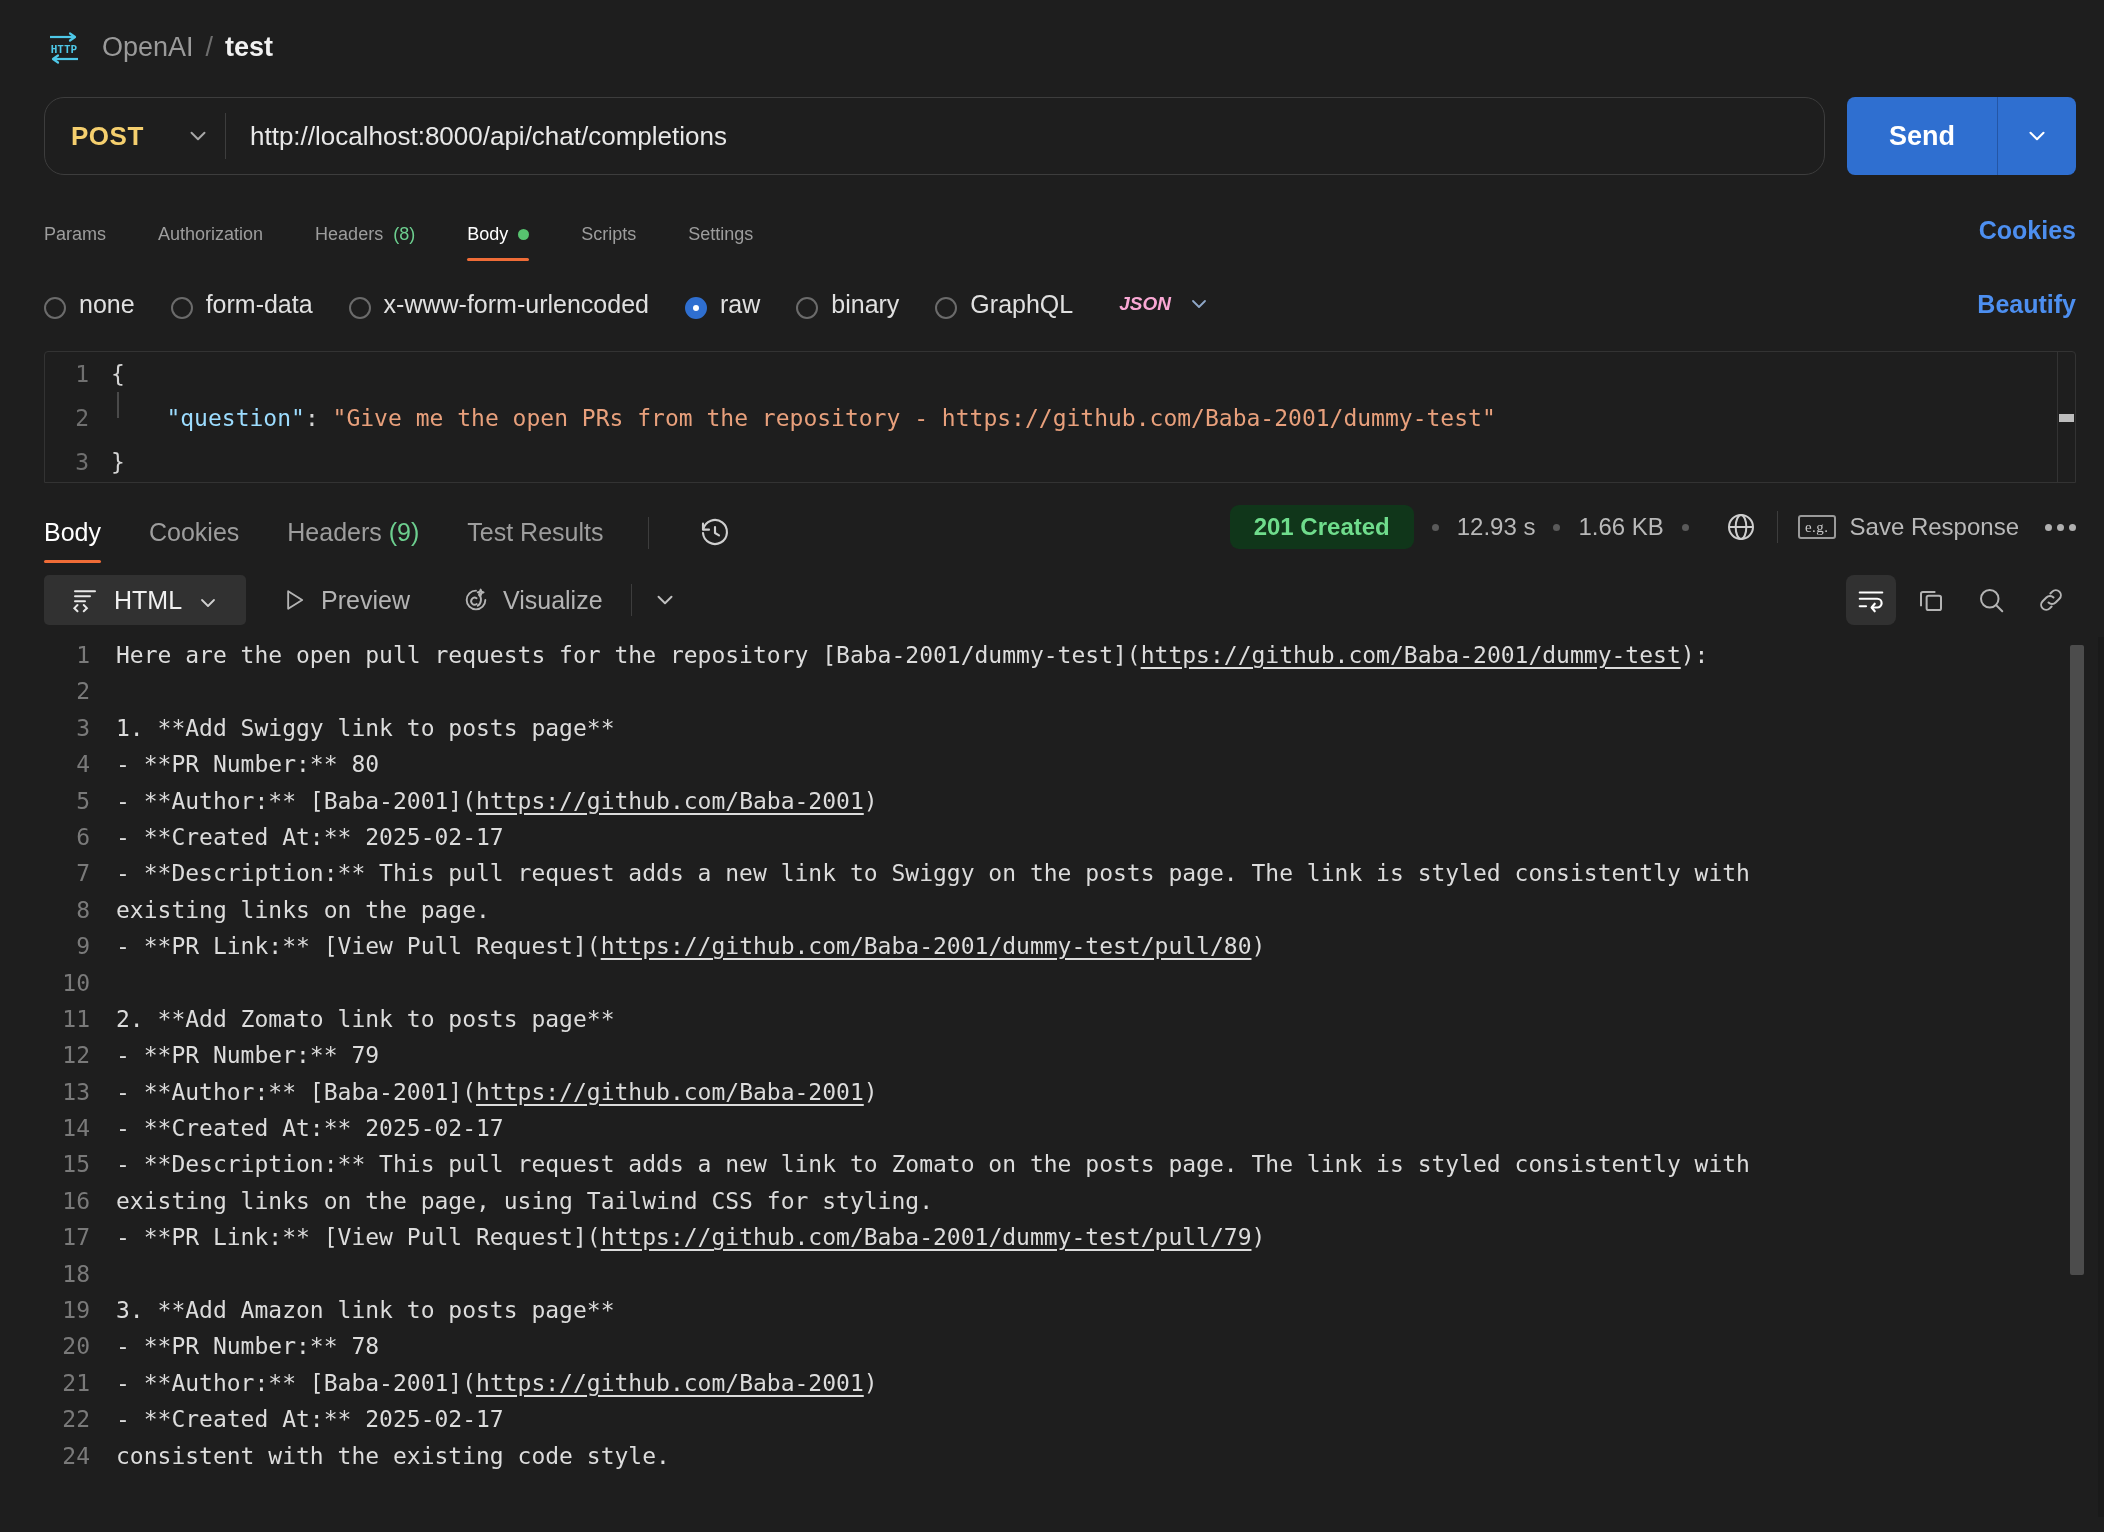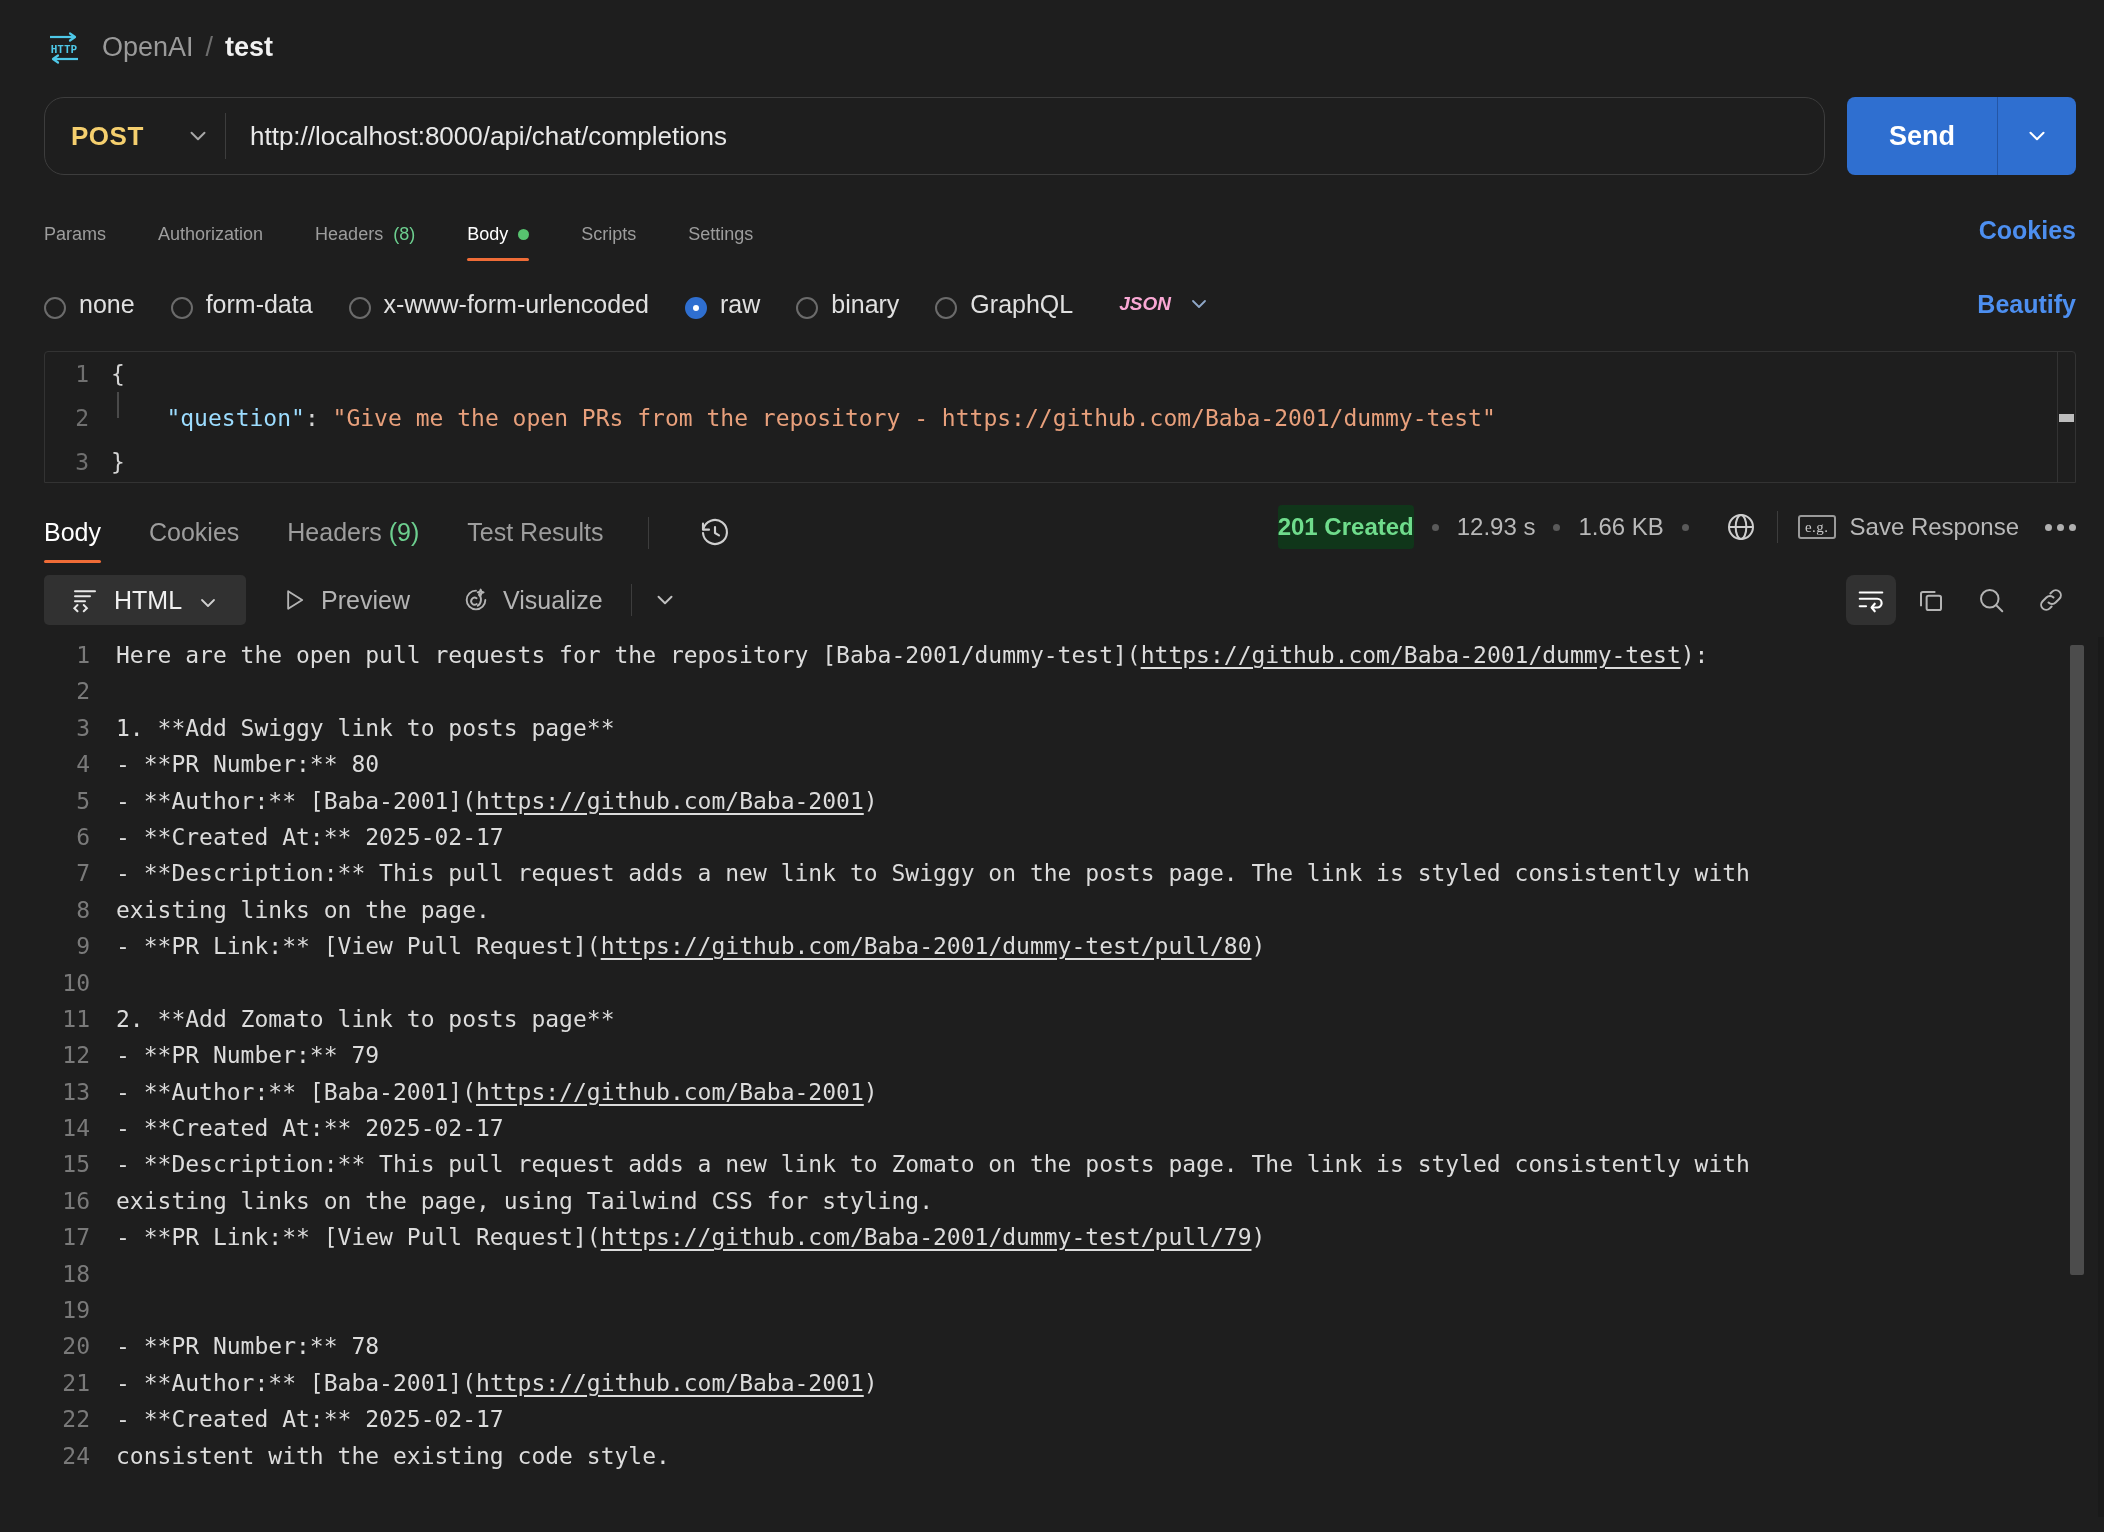--- a/index.html
+++ b/index.html
@@ -165,21 +165,21 @@
   .rtab.active { color: #fff; }
   .rtab.active::after {
     content: ""; position: absolute; left: 0; right: 24px; bottom: 0;
     height: 3px; background: #ef6c37; border-radius: 2px;
   }
   .rtab .count { color: #6dcf8f; }
   .hist-icon-btn { margin-left: 16px; padding: 0 14px 14px 14px; cursor: pointer; display:flex; align-items:flex-end; }
   .resp-meta { margin-left: auto; display: flex; align-items: center; gap: 0; padding-bottom: 14px; }
   .status-badge {
     background: #10361a; color: #6fdc8c; font-size: 24px; font-weight: bold;
-    padding: 8px 0; border-radius: 4px;
+    padding: 8px 24px; border-radius: 9px;
   }
   .meta-sep { width: 7px; height: 7px; border-radius: 50%; background: #5a5a5a; margin: 0 18px; }
   .meta-txt { font-size: 24px; color: #b9b9b9; }
   .globe-wrap { margin-left: 18px; display: flex; align-items: center; cursor: pointer; }
   .meta-vdiv { width: 1px; height: 32px; background: #3d3d3d; margin: 0 20px; }
   .eg-icon {
     border: 2px solid #9a9a9a; border-radius: 3px; padding: 1px 5px;
     font-size: 15px; color: #c8c8c8; font-family: "Liberation Serif", serif;
     letter-spacing: .5px; line-height: 1.2;
   }
@@ -551,20 +551,21 @@
       <div class="rline">
         <span class="rln">17</span>
         <span class="rtxt"><span>- **PR Link:** [View Pull Request](</span><span class="lnk">https://github.com/Baba-2001/dummy-test/pull/79</span><span>)</span></span>
       </div>
       <div class="rline">
         <span class="rln">18</span>
         <span class="rtxt"><span></span></span>
       </div>
       <div class="rline">
         <span class="rln">19</span>
+        <span class="rtxt"><span>3. **Add Amazon link to posts page**</span></span>
       </div>
       <div class="rline">
         <span class="rln">20</span>
         <span class="rtxt"><span>- **PR Number:** 78</span></span>
       </div>
       <div class="rline">
         <span class="rln">21</span>
         <span class="rtxt"><span>- **Author:** [Baba-2001](</span><span class="lnk">https://github.com/Baba-2001</span><span>)</span></span>
       </div>
       <div class="rline">

